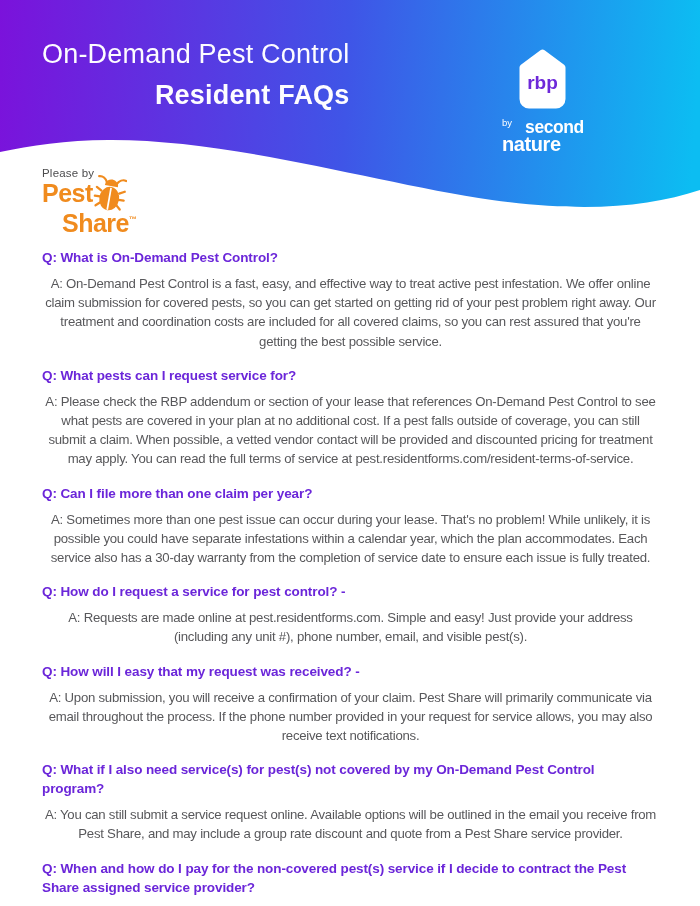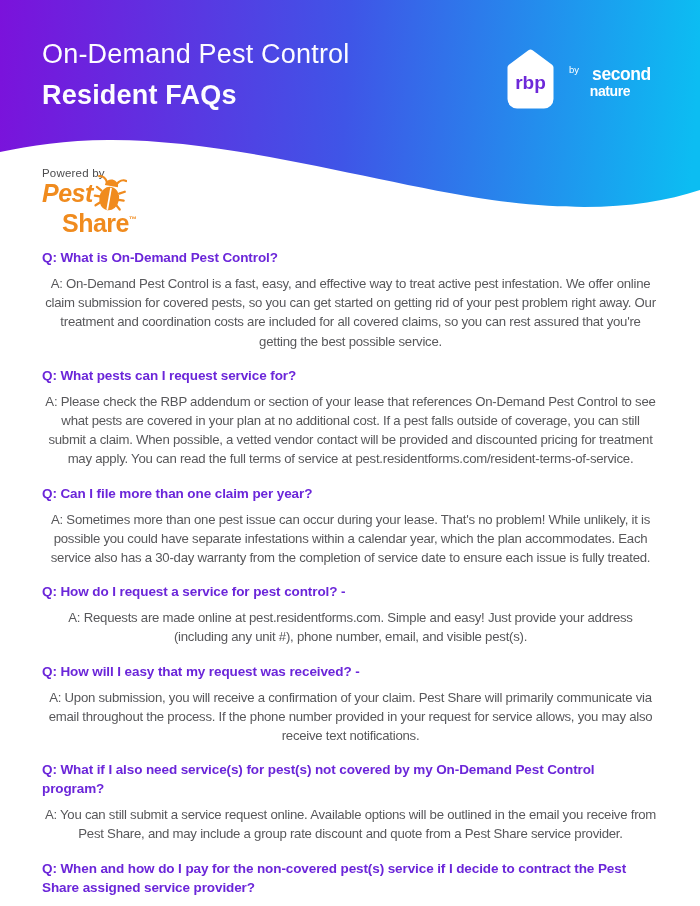--- a/index.html
+++ b/index.html
@@ -9,30 +9,30 @@
   }
   *{box-sizing:border-box; margin:0; padding:0;}
   html,body{background:#ffffff;}
   .page{
     position:relative; width:700px; height:906px; background:#fff;
     font-family:"Liberation Sans", sans-serif; overflow:hidden; margin:0 auto;
   }
   .header-wave{position:absolute; top:0; left:0; display:block;}
   .header-title{position:absolute; top:38px; left:42px; color:#FDFCFF;}
   .header-title .line1{font-size:27px; font-weight:400; letter-spacing:.2px; line-height:32px;}
-  .header-title .line2{font-size:27px; font-weight:700; letter-spacing:.2px; line-height:32px; margin-top:9px;}
-  .brand{position:absolute; top:46px; left:502px; display:flex; align-items:center; gap:10px; color:#fff;}
+  .header-title .line2{font-size:27px; font-weight:700; letter-spacing:.2px; line-height:32px; margin-top:9px;text-align:right;}
+  .brand{position:absolute; top:46px; left:502px; display:flex; align-items:center; color:#fff;flex-direction:column;}
   .rbp-text{font-size:19px; font-weight:700; fill:var(--rbp-purple); font-family:"Liberation Sans", sans-serif;}
   .sn-text{line-height:16px; padding-top:2px;}
   .sn-by{font-size:9.5px; font-weight:400; vertical-align:7px; margin-right:13px;}
   .sn-word{font-size:17.5px; font-weight:700; letter-spacing:-.4px;}
-  .sn-line2{text-align:center; font-size:14px; font-weight:700; letter-spacing:-.4px;}
+  .sn-line2{text-align:left; font-size:20px; font-weight:700; letter-spacing:-.4px;}
   .powered-by{position:absolute; top:167px; left:42px;}
   .pb-label{font-size:11.5px; font-weight:500; color:var(--powered-label); letter-spacing:.2px; margin-bottom:2px;}
-  .pb-row{display:flex; align-items:flex-start; gap:0;font-style:italic;}
+  .pb-row{display:flex; align-items:flex-start; gap:0;}
   .pb-word{font-size:25px; font-weight:800; color:var(--orange); line-height:24px; letter-spacing:-.5px;}
   .pb-line2{margin-left:20px; margin-top:-2px;}
   .pb-tm{font-size:8px; font-weight:700; color:var(--orange); vertical-align:10px;}
   .bug{margin-top:-8px;}
   .bug-stroke{stroke:var(--orange); fill:none; stroke-width:2.4; stroke-linecap:round;}
   .bug-fill{fill:var(--orange);}
   .teal-fill{fill:var(--teal);}
   .faq-list{position:absolute; top:248px; left:42px; width:617px;}
   .faq h3{
     font-size:13.5px; font-weight:700; color:var(--question);
@@ -72,21 +72,21 @@
     </svg>
     <div class="sn-text">
       <div class="sn-line1">
         <span class="sn-by">by</span><span class="sn-word">second</span>
       </div>
       <div class="sn-line2">nature</div>
     </div>
   </div>
 
   <div class="powered-by">
-    <div class="pb-label">Powered by</div>
+    <div class="pb-label">Please by</div>
     <div class="pb-row">
       <span class="pb-word">Pest</span>
       <svg class="bug" width="34" height="40" viewBox="0 0 36 42" aria-hidden="true">
         <g transform="rotate(10 18 22)">
           <g class="bug-stroke">
             <path d="M13 11 C11 6.5 7 4.5 3.5 5.5"></path>
             <path d="M23 11 C25 6.5 29 4.5 32.5 5.5"></path>
             <path d="M8.5 20 L3 17"></path>
             <path d="M8 26.5 L2.5 26.5"></path>
             <path d="M9.5 32.5 L5 36.5"></path>

